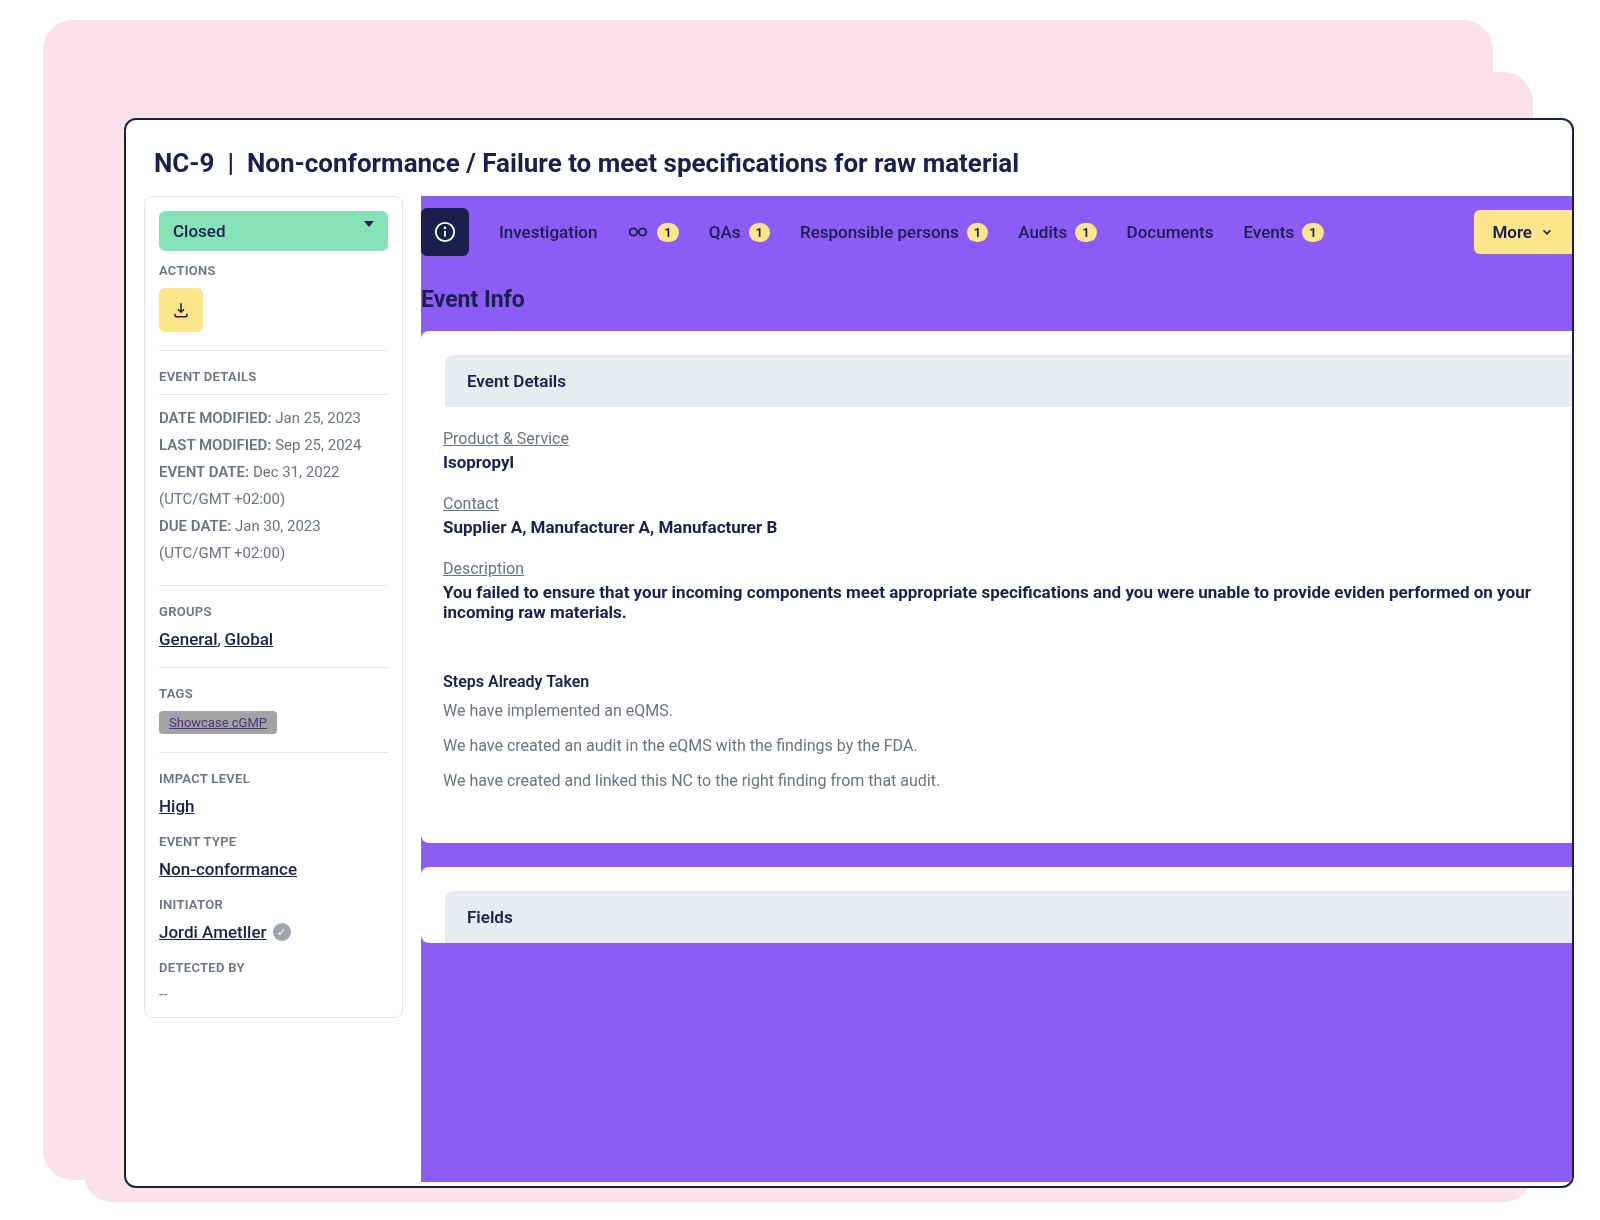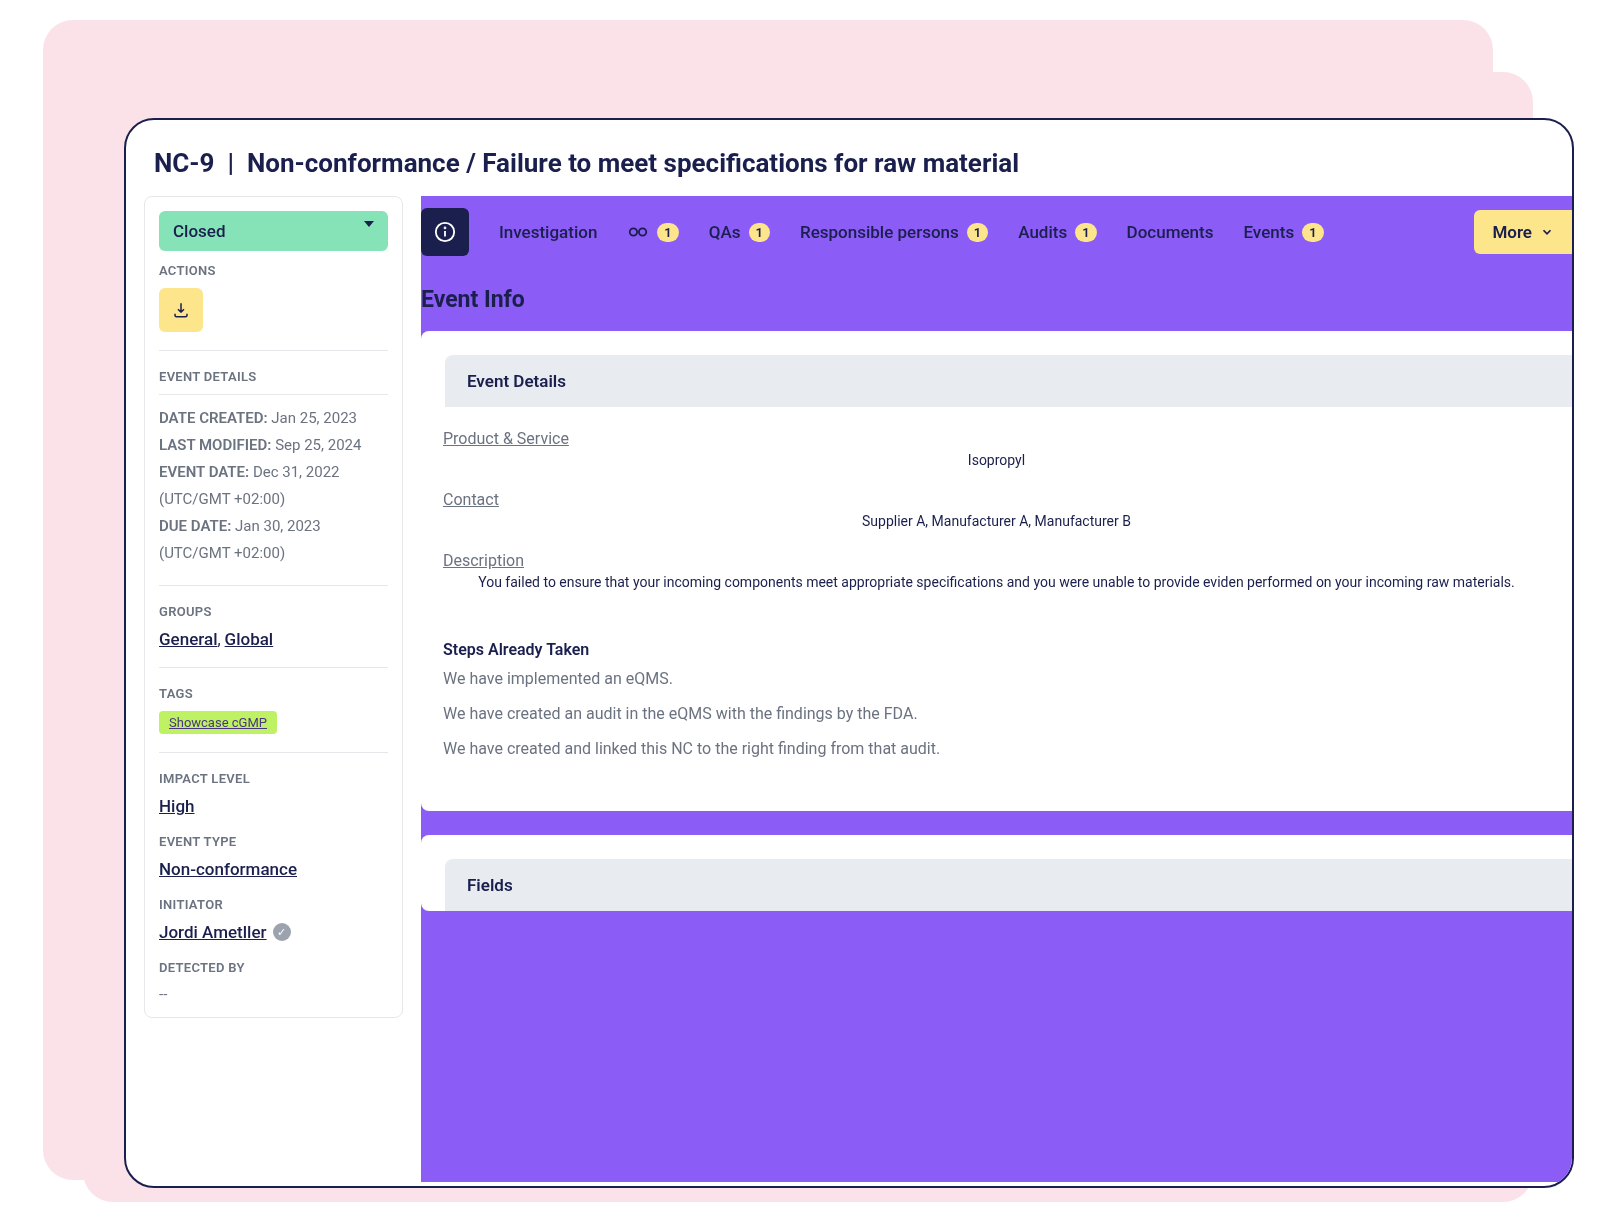--- a/index.html
+++ b/index.html
@@ -30,21 +30,21 @@
   border-radius: 30px;
 }
 .main-panel {
   position: absolute;
   top: 118px;
   left: 124px;
   width: 1450px;
   height: 1070px;
   background: #fff;
   border: 2px solid #1a1f4d;
-  border-radius: 30px;
+  border-radius: 12px;
   overflow: hidden;
 }
 .header {
   padding: 28px 28px 18px 28px;
 }
 .header h1 {
   font-size: 26px;
   font-weight: 700;
   color: #1a1f4d;
 }
@@ -114,21 +114,21 @@
   font-weight: 600;
 }
 .link {
   color: #1a1f4d;
   text-decoration: underline;
   font-size: 17px;
   font-weight: 500;
 }
 .tag-chip {
   display: inline-block;
-  background: #bef264;
+  background: #a3a3a3;
   color: #4a3580;
   font-size: 13px;
   padding: 4px 10px;
   border-radius: 4px;
   text-decoration: underline;
 }
 .initiator {
   display: flex;
   align-items: center;
   gap: 6px;
@@ -223,24 +223,23 @@
 .field-group {
   margin-bottom: 22px;
 }
 .field-label {
   font-size: 16px;
   color: #6b7280;
   margin-bottom: 4px;
   text-decoration: underline;
 }
 .field-value {
-  font-size: 14px;
-  font-weight: 400;
-  color: #1a1f4d;
-  text-align: center;
+  font-size: 17px;
+  font-weight: 700;
+  color: #1a1f4d;
 }
 .steps-text {
   font-size: 16px;
   color: #6b7280;
   line-height: 2.2;
 }
 .steps-label {
   font-size: 16px;
   font-weight: 600;
   color: #1a1f4d;
@@ -276,21 +275,21 @@
             <path d="M12 3v12m0 0l-4-4m4 4l4-4M4 17v2a2 2 0 002 2h12a2 2 0 002-2v-2"></path>
           </svg>
         </div>
 
         <hr class="divider">
 
         <div class="section-label">EVENT DETAILS</div>
         <hr class="divider" style="margin:10px 0">
 
         <div class="detail-row">
-          <span class="label">DATE CREATED:</span>
+          <span class="label">DATE MODIFIED:</span>
           <span>Jan 25, 2023</span>
         </div>
         <div class="detail-row">
           <span class="label">LAST MODIFIED:</span>
           <span>Sep 25, 2024</span>
         </div>
         <div class="detail-row">
           <span class="label">EVENT DATE:</span>
           <span>Dec 31, 2022 (UTC/GMT +02:00)</span>
         </div>

